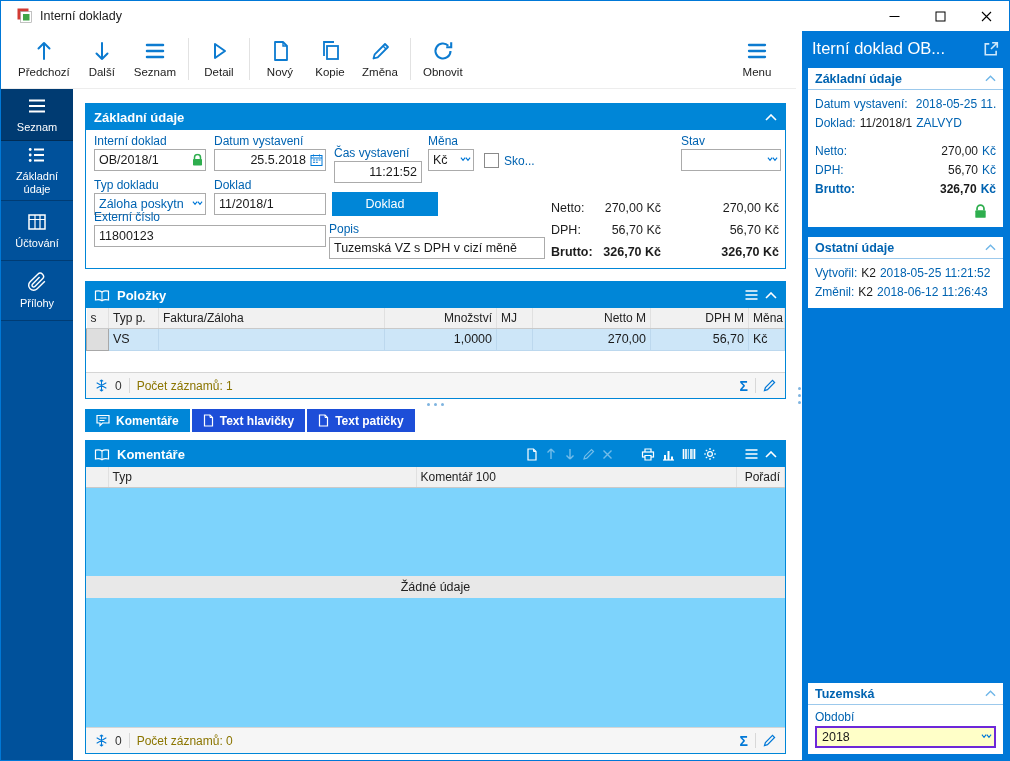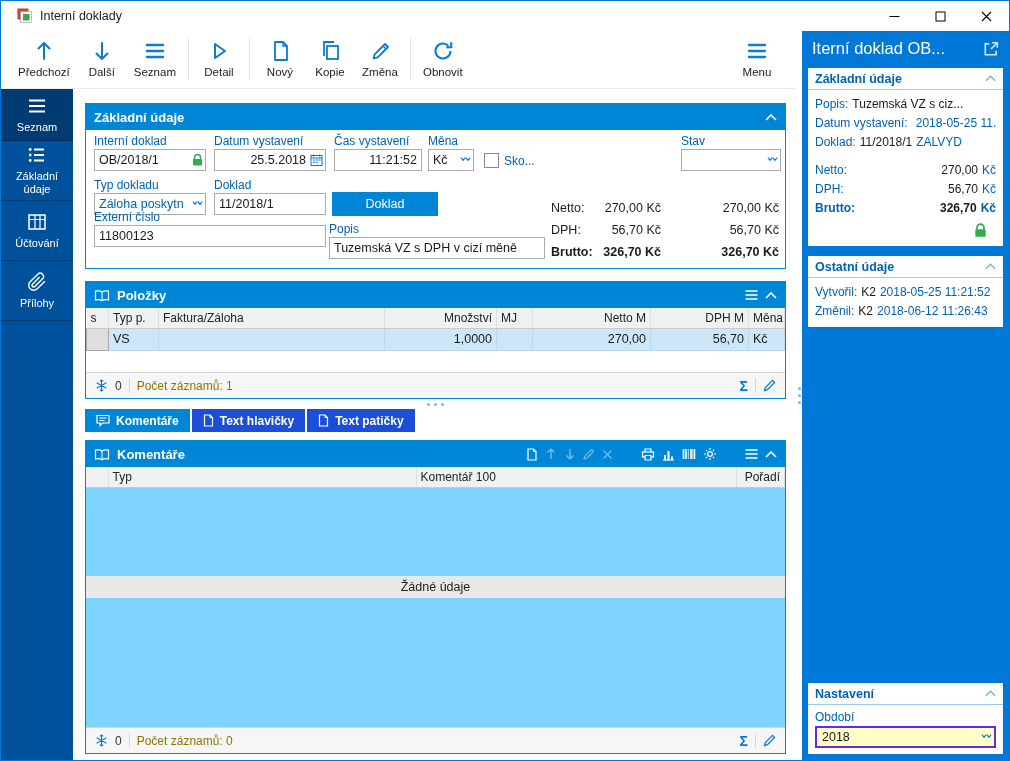--- a/index.html
+++ b/index.html
@@ -300,21 +300,21 @@
                   <span class="f-icon">
                       <svg width="13" height="13" viewBox="0 0 13 13">
                         <rect x="1" y="2" width="11" height="10" fill="none" stroke="#0078D7"></rect>
                         <path d="M1 4.5h11M3.5 1v2M9.5 1v2" stroke="#0078D7"></path>
                         <path d="M3 6.5h2M5.8 6.5h2M8.6 6.5h2M3 8.8h2M5.8 8.8h2" stroke="#0078D7"></path>
                       </svg>
                     </span>
                 </div>
               </div>
 
-              <div class="fgroup" style="left:248px;top:4px;width:88px">
+              <div class="fgroup" style="left:248px;top:16px;width:88px">
                 <div class="flabel">Čas vystavení</div>
                 <div class="fbox"><input class="right" value="11:21:52" style=""></div>
               </div>
 
               <div class="fgroup" style="left:342px;top:4px;width:46px">
                 <div class="flabel">Měna</div>
                 <div class="fbox with-icon">
                   <input style="padding-right: 15px;" value="Kč">
                   <span class="f-icon">
                       <svg width="11" height="7" viewBox="0 0 12 7">
@@ -639,21 +639,20 @@
       <div class="card">
         <div class="card-header">
           <span>Základní údaje</span>
           <span class="card-chevron">
               <svg width="11" height="7" viewBox="0 0 12 7">
                 <path d="M1 6l5-5 5 5" fill="none" stroke="#6FB6E8" stroke-width="1.5"></path>
               </svg>
             </span>
         </div>
         <div class="card-body">
-          <div class="crow"><span class="cl">Popis:</span><span class="cv">Tuzemská VZ s ciz...</span><span class="cv2"></span></div>
           <div class="crow"><span class="cl">Datum vystavení:</span><span class="cv"></span><span class="cv2">2018-05-25 11...</span></div>
           <div class="crow"><span class="cl">Doklad:</span><span class="cv">11/2018/1</span><span class="cv2">ZALVYD</span></div>
           <div class="cgap"></div>
           <div class="crow amount">
               <span class="cl">Netto:</span>
               <span class="sp"></span>
               <span class="cv">270,00</span>
               <span class="cv2">Kč</span>
             </div>
           <div class="crow amount">
@@ -691,21 +690,21 @@
         <div class="card-body">
           <div class="crow"><span class="cl">Vytvořil:</span><span class="cv">K2</span><span class="cv2">2018-05-25 11:21:52</span></div>
           <div class="crow"><span class="cl">Změnil:</span><span class="cv">K2</span><span class="cv2">2018-06-12 11:26:43</span></div>
         </div>
       </div>
 
       <div class="rp-fill"></div>
 
       <div class="card" style="margin-bottom:0">
         <div class="card-header">
-          <span>Nastavení</span>
+          <span>Tuzemská</span>
           <span class="card-chevron">
               <svg width="11" height="7" viewBox="0 0 12 7">
                 <path d="M1 6l5-5 5 5" fill="none" stroke="#6FB6E8" stroke-width="1.5"></path>
               </svg>
             </span>
         </div>
         <div class="card-body">
           <div class="obd-label">Období</div>
           <div class="obd-box">
             <input value="2018" style="">

